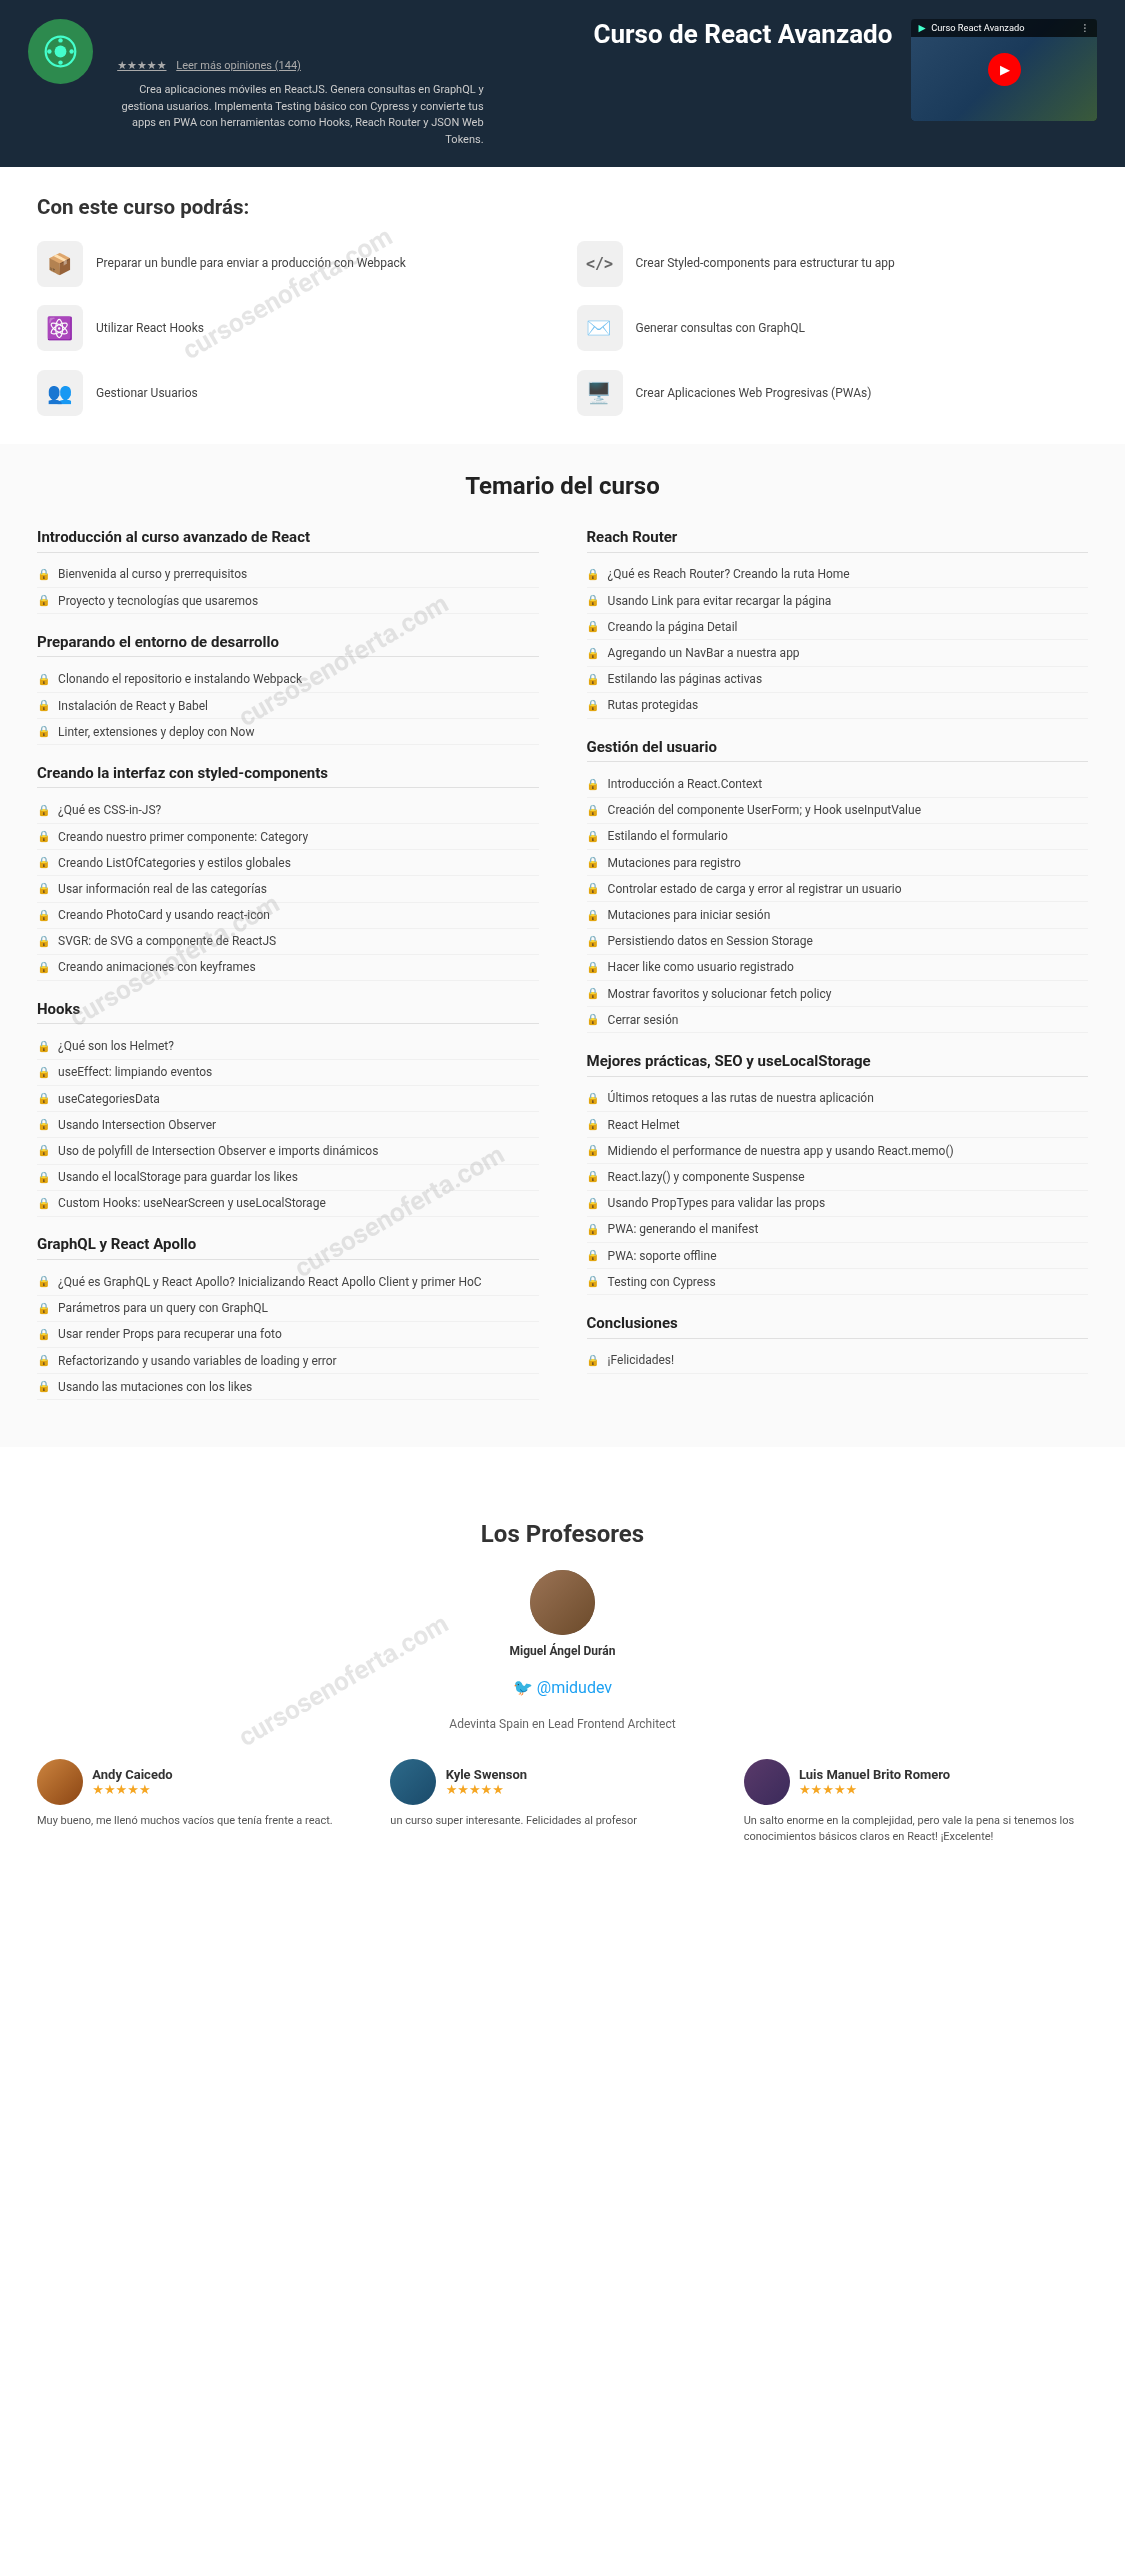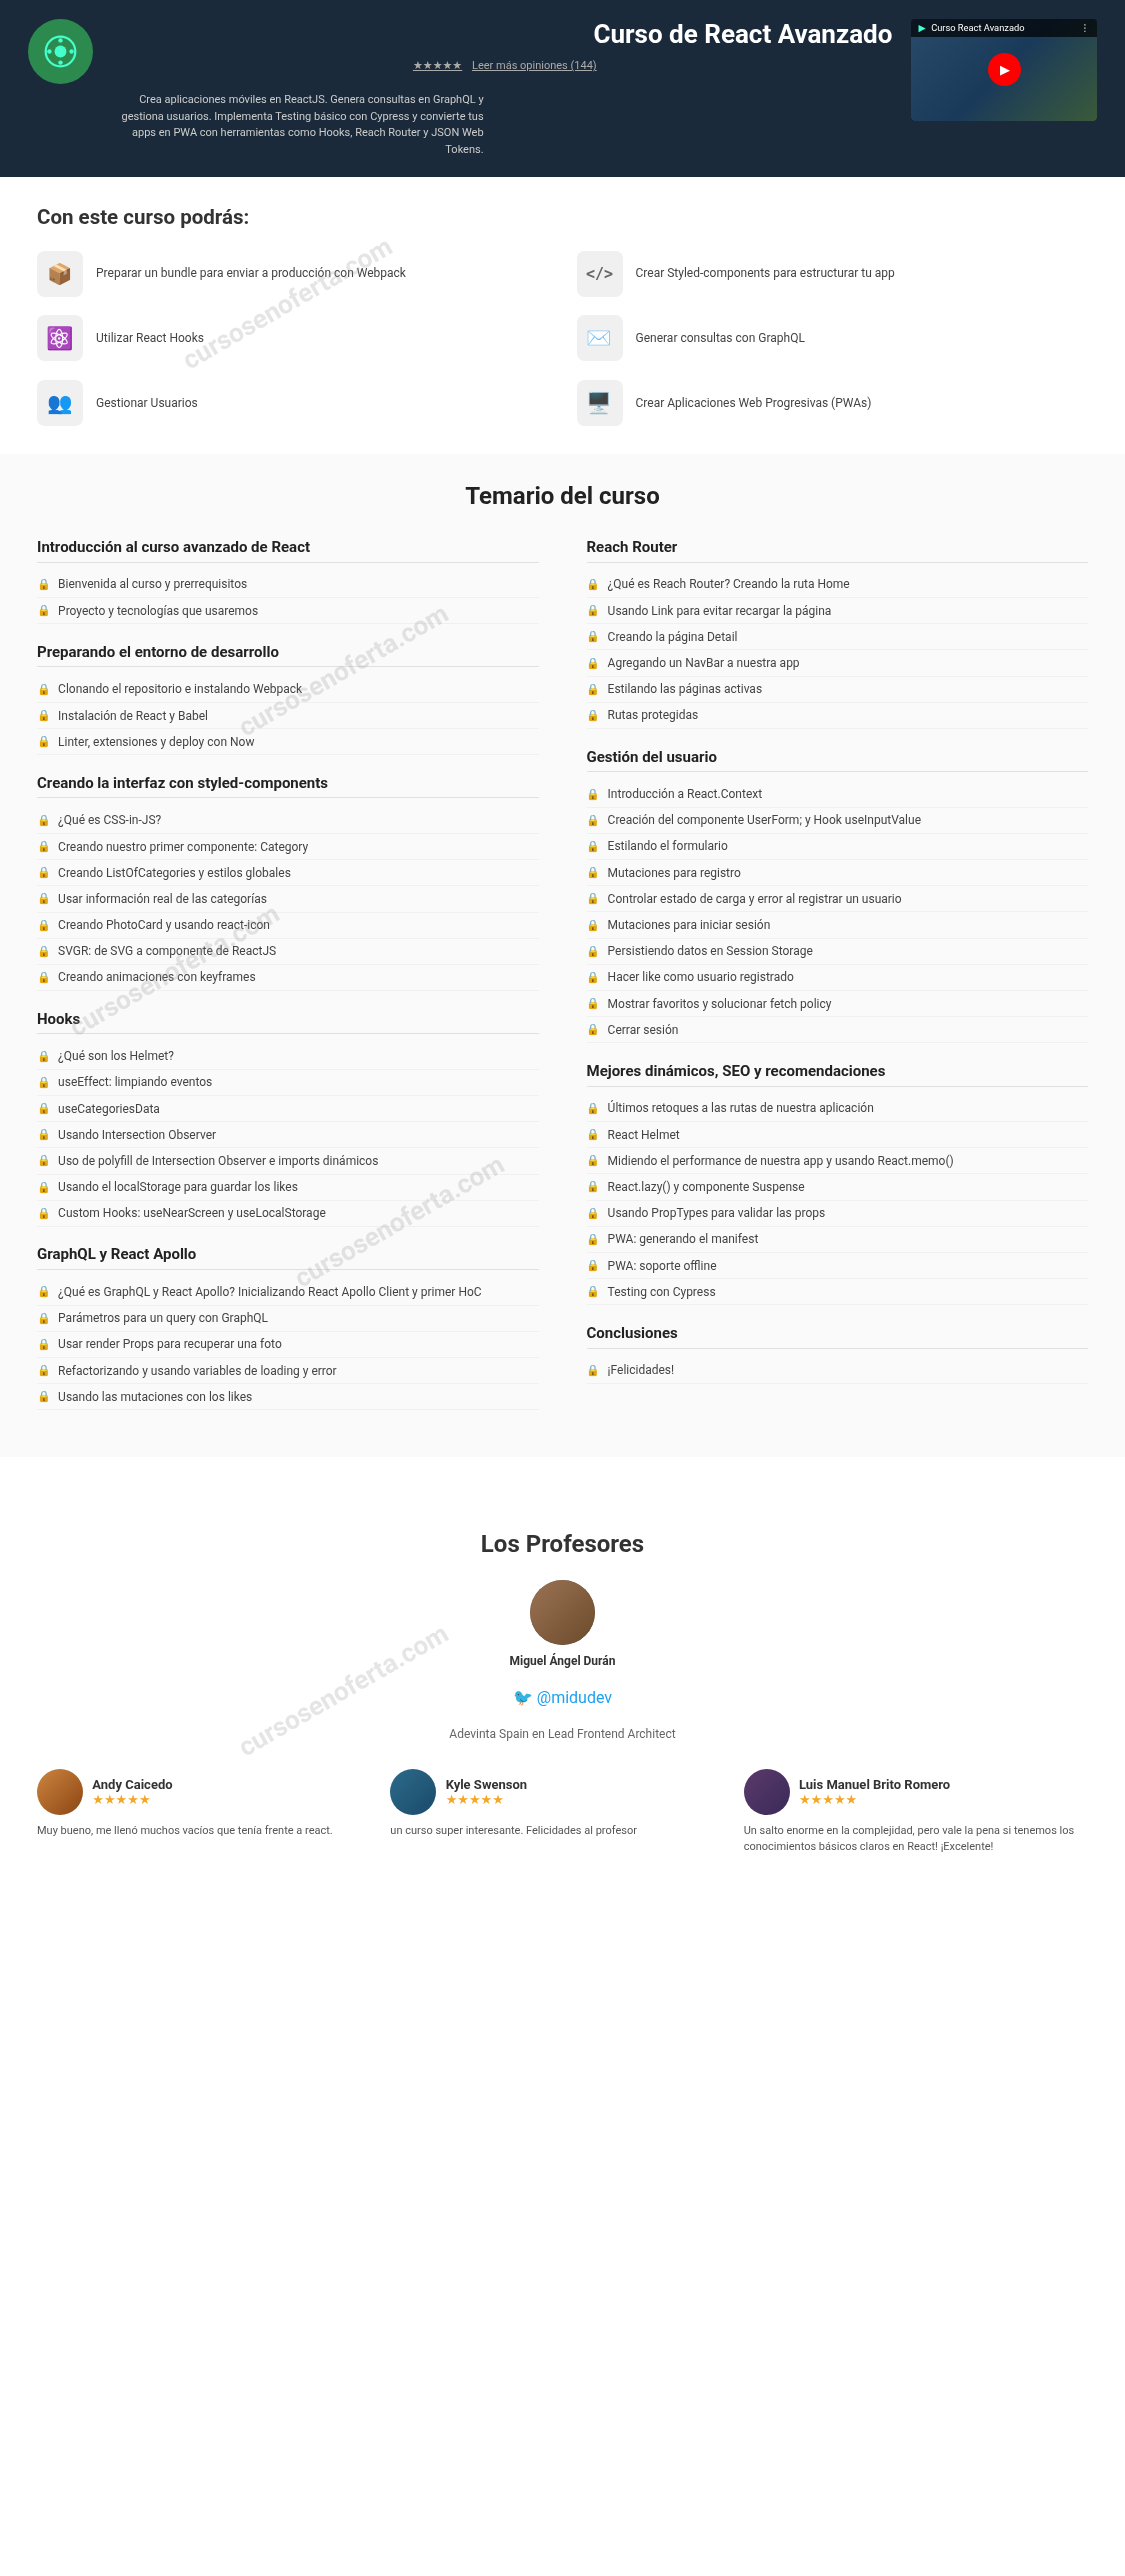--- a/index.html
+++ b/index.html
@@ -4,21 +4,21 @@
   <style>
     * { box-sizing: border-box; margin: 0; padding: 0; }
     body { font-family: -apple-system, BlinkMacSystemFont, 'Segoe UI', Roboto, sans-serif; background: #fff; color: #333; font-size: 13px; }
 
     
     .header { background: #1a2a3a; color: #fff; padding: 18.6px 28px; display: flex; align-items: flex-start; gap: 18.6px; }
     .header-icon { width: 65px; height: 65px; border-radius: 50%; background: #2d8a4e; display: flex; align-items: center; justify-content: center; flex-shrink: 0; }
     .header-icon svg { width: 37px; height: 37px; }
     .header-info { flex: 1; }
     .header-title { font-size: 26px; font-weight: bold; color: #fff; margin-bottom: 5.6px; text-align: right; }
-    .stars { color: #f5a623; font-size: 16.7px; margin-bottom: 19px; text-align: center; }
+    .stars { color: #f5a623; font-size: 16.7px; margin-bottom: 9px; }
     .stars span { color: #aaa; font-size: 11px; margin-left: 5.6px; text-decoration: underline; cursor: pointer; }
     .header-desc { font-size: 11px; color: #ccc; line-height: 1.5; max-width: 372px; margin-top: 7.4px; text-align: right; }
     .header-video { width: 186px; flex-shrink: 0; background: #000; border-radius: 3.7px; overflow: hidden; position: relative; height: 102px; }
     .video-thumb { width: 100%; height: 100%; background: linear-gradient(135deg, #2a4a6a 0%, #1a3a5a 50%, #3a5a3a 100%); display: flex; align-items: center; justify-content: center; position: relative; }
     .video-title-bar { position: absolute; top: 0; left: 0; right: 0; background: rgba(0,0,0,0.7); padding: 3.7px 7.4px; font-size: 9.3px; color: #fff; display: flex; align-items: center; gap: 5.6px; }
     .video-play-btn { width: 33px; height: 33px; background: #f00; border-radius: 50%; display: flex; align-items: center; justify-content: center; }
     .video-play-btn::after { content: '▶'; color: #fff; font-size: 13px; margin-left: 1.9px; }
 
     
     .watermark { position: absolute; color: rgba(150,150,150,0.25); font-size: 26px; font-weight: bold; transform: rotate(-30deg); pointer-events: none; z-index: 10; white-space: nowrap; }
@@ -324,21 +324,21 @@
             <span class="lock-icon">🔒</span>
             <span>Mostrar favoritos y solucionar fetch policy</span>
           </div>
         <div class="lesson-item">
             <span class="lock-icon">🔒</span>
             <span>Cerrar sesión</span>
           </div>
       </div>
 
       <div class="section-group">
-        <div class="section-title">Mejores dinámicos, SEO y recomendaciones</div>
+        <div class="section-title">Mejores prácticas, SEO y useLocalStorage</div>
         <div class="lesson-item">
             <span class="lock-icon">🔒</span>
             <span>Últimos retoques a las rutas de nuestra aplicación</span>
           </div>
         <div class="lesson-item">
             <span class="lock-icon">🔒</span>
             <span>React Helmet</span>
           </div>
         <div class="lesson-item">
             <span class="lock-icon">🔒</span>

